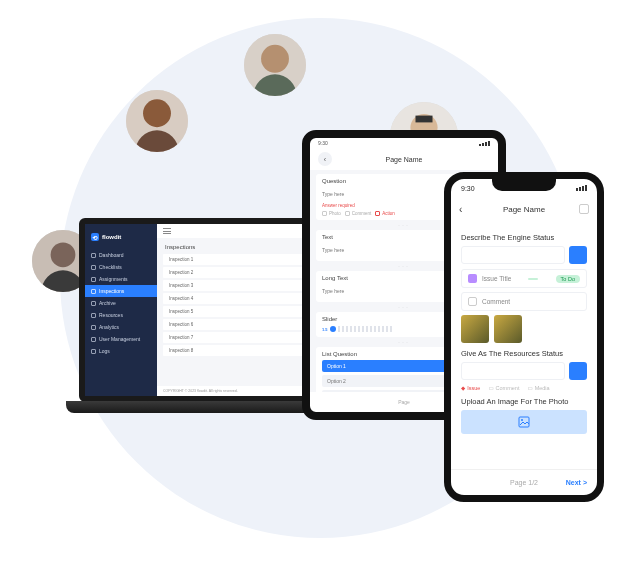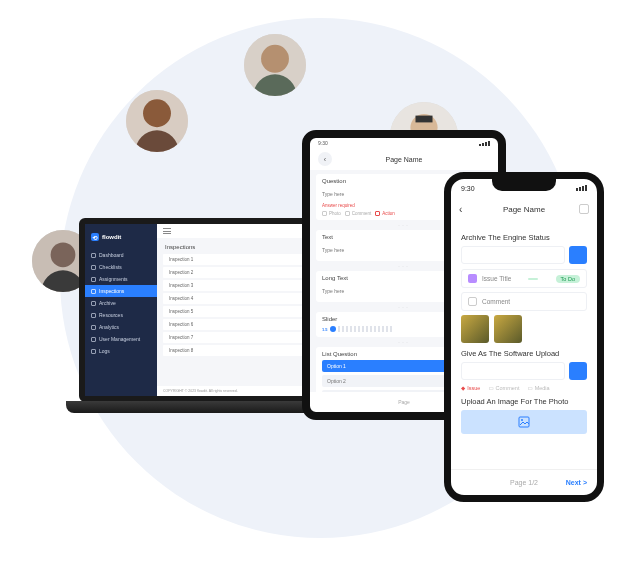--- a/index.html
+++ b/index.html
@@ -280,41 +280,41 @@
         <span style="height:5px"></span>
         <span style="height:6px"></span>
       </span>
   </div>
   <div class="p-head">
     <span class="p-back">‹</span>
     <span>Page Name</span>
     <span class="p-icon"></span>
   </div>
   <div class="p-body">
-    <div class="p-sec">Archive The Engine Status</div>
+    <div class="p-sec">Describe The Engine Status</div>
     <div class="p-fieldrow">
       <div class="p-field"></div>
       <div class="p-sq"></div>
     </div>
     <div class="p-row">
       <span class="p-tag" style="background:#b88cff"></span>
       <span>Issue Title</span>
       <span class="p-badge"></span>
       <span class="p-badge">To Do</span>
     </div>
     <div class="p-row">
       <span class="p-tag" style="background:#fff;border:1px solid #ccc"></span>
       <span>Comment</span>
     </div>
     <div class="p-thumbs">
       <div class="p-thumb"></div>
       <div class="p-thumb"></div>
     </div>
 
-    <div class="p-sec">Give As The Software Upload</div>
+    <div class="p-sec">Give As The Resources Status</div>
     <div class="p-fieldrow">
       <div class="p-field"></div>
       <div class="p-sq"></div>
     </div>
     <div class="p-meta">
       <span class="m1">◆ <span>Issue</span></span>
       <span>▭ <span>Comment</span></span>
       <span>▭ <span>Media</span></span>
     </div>
 

